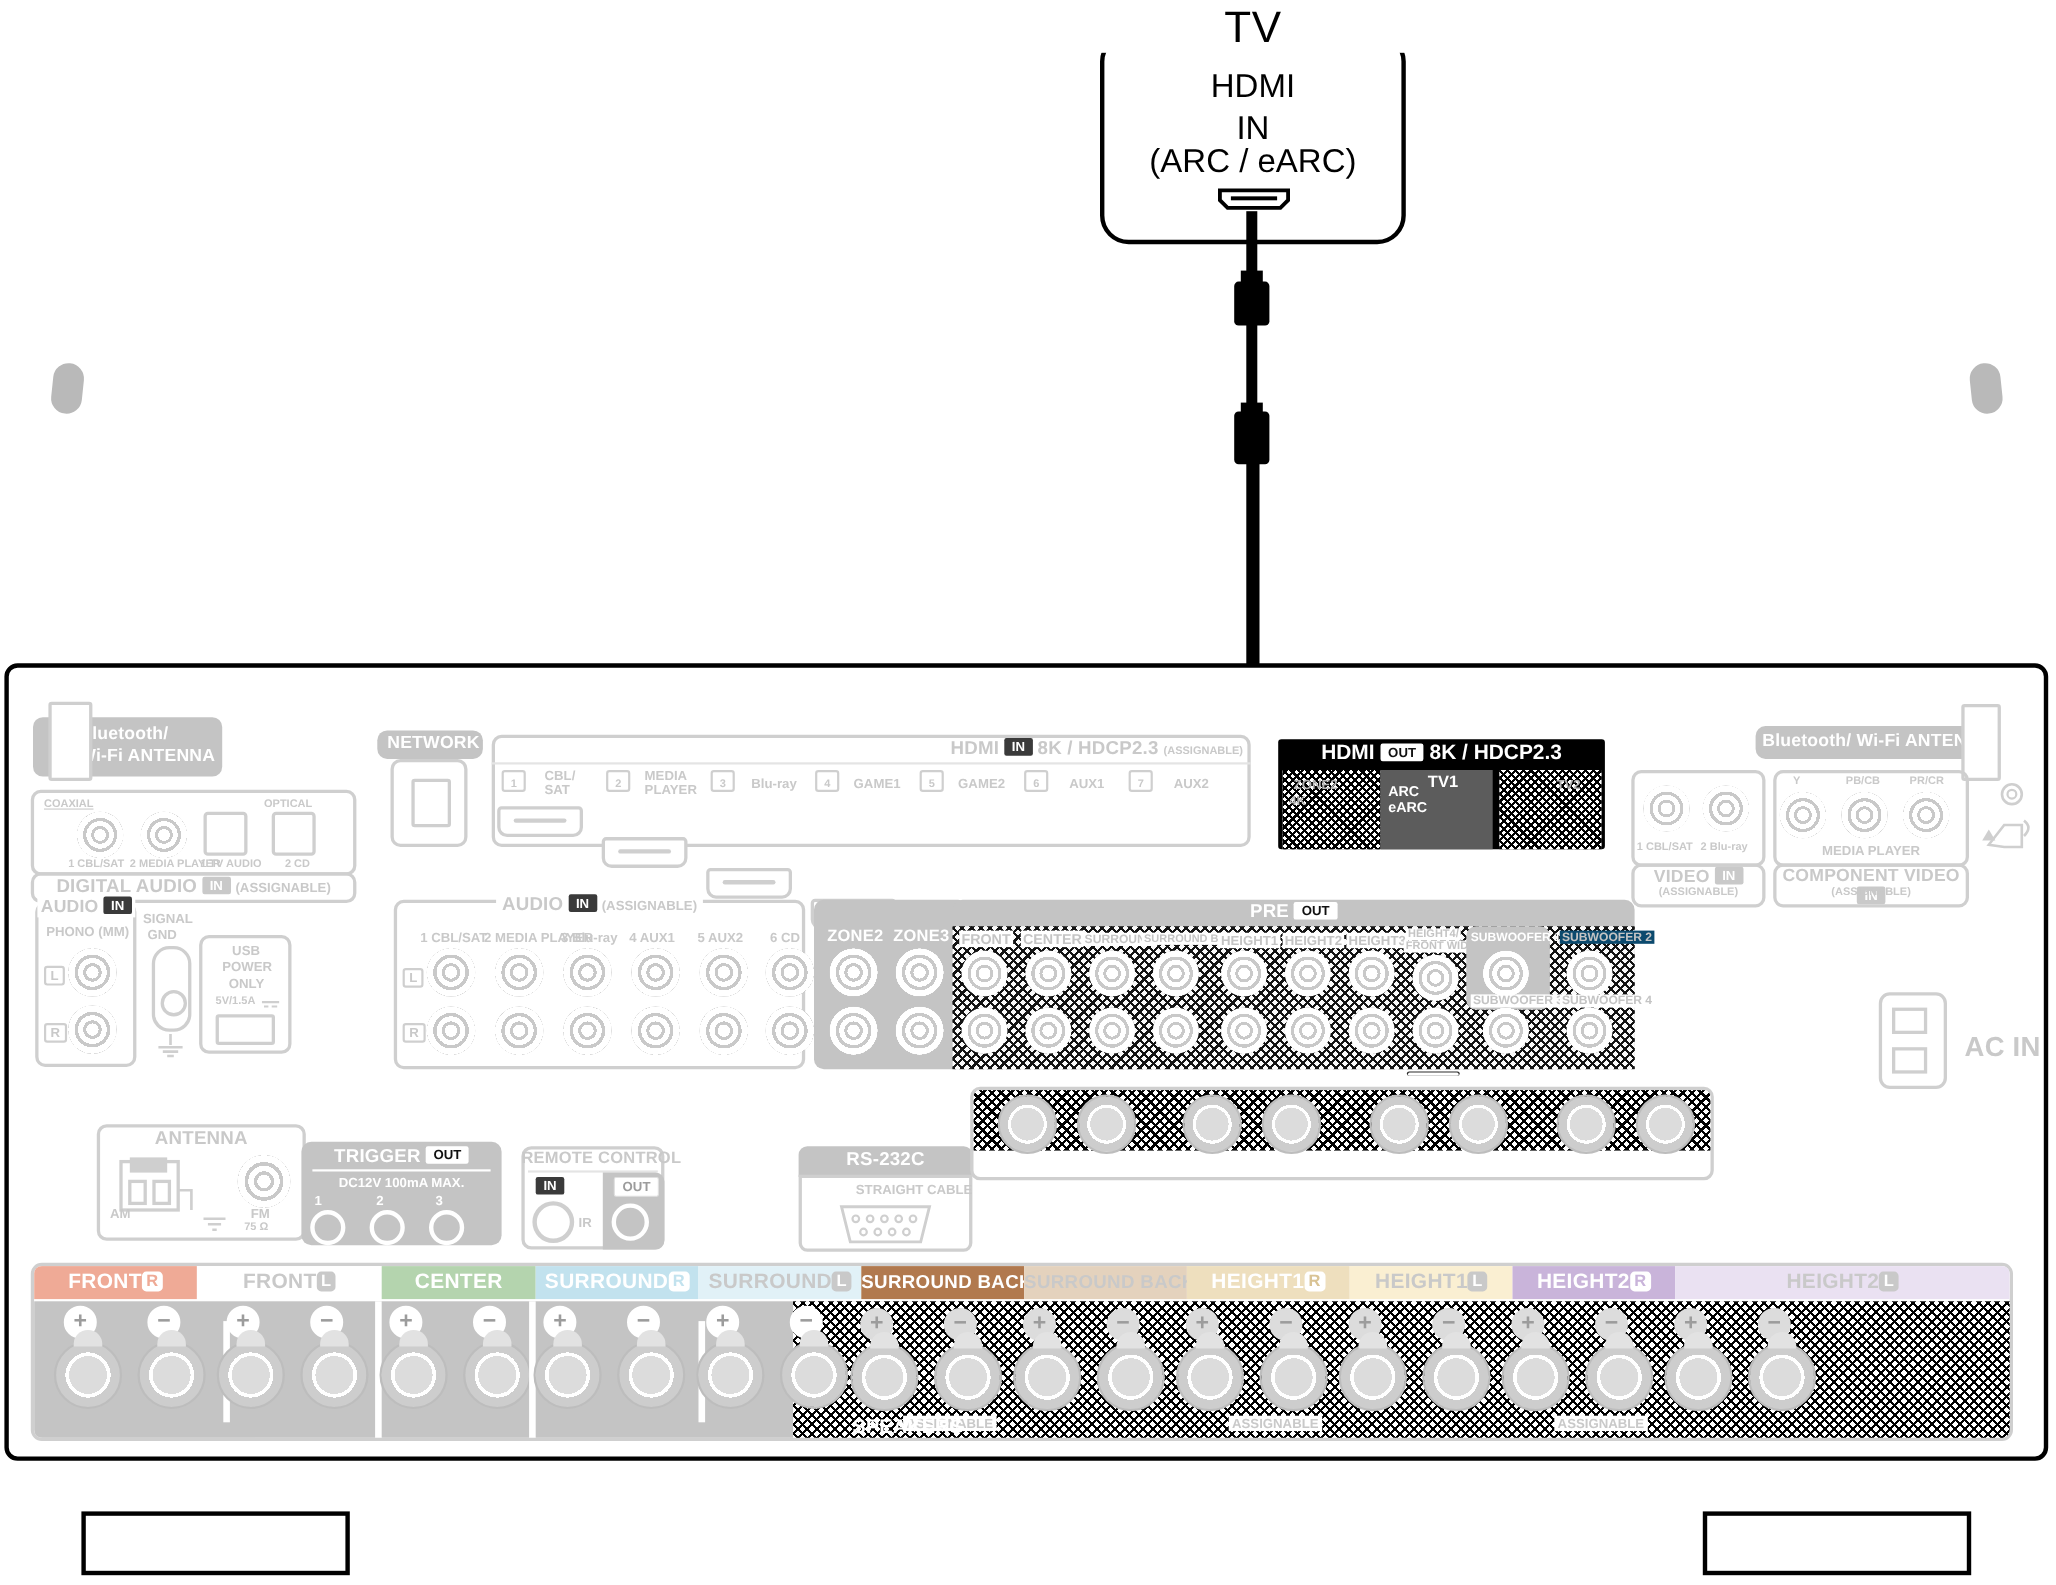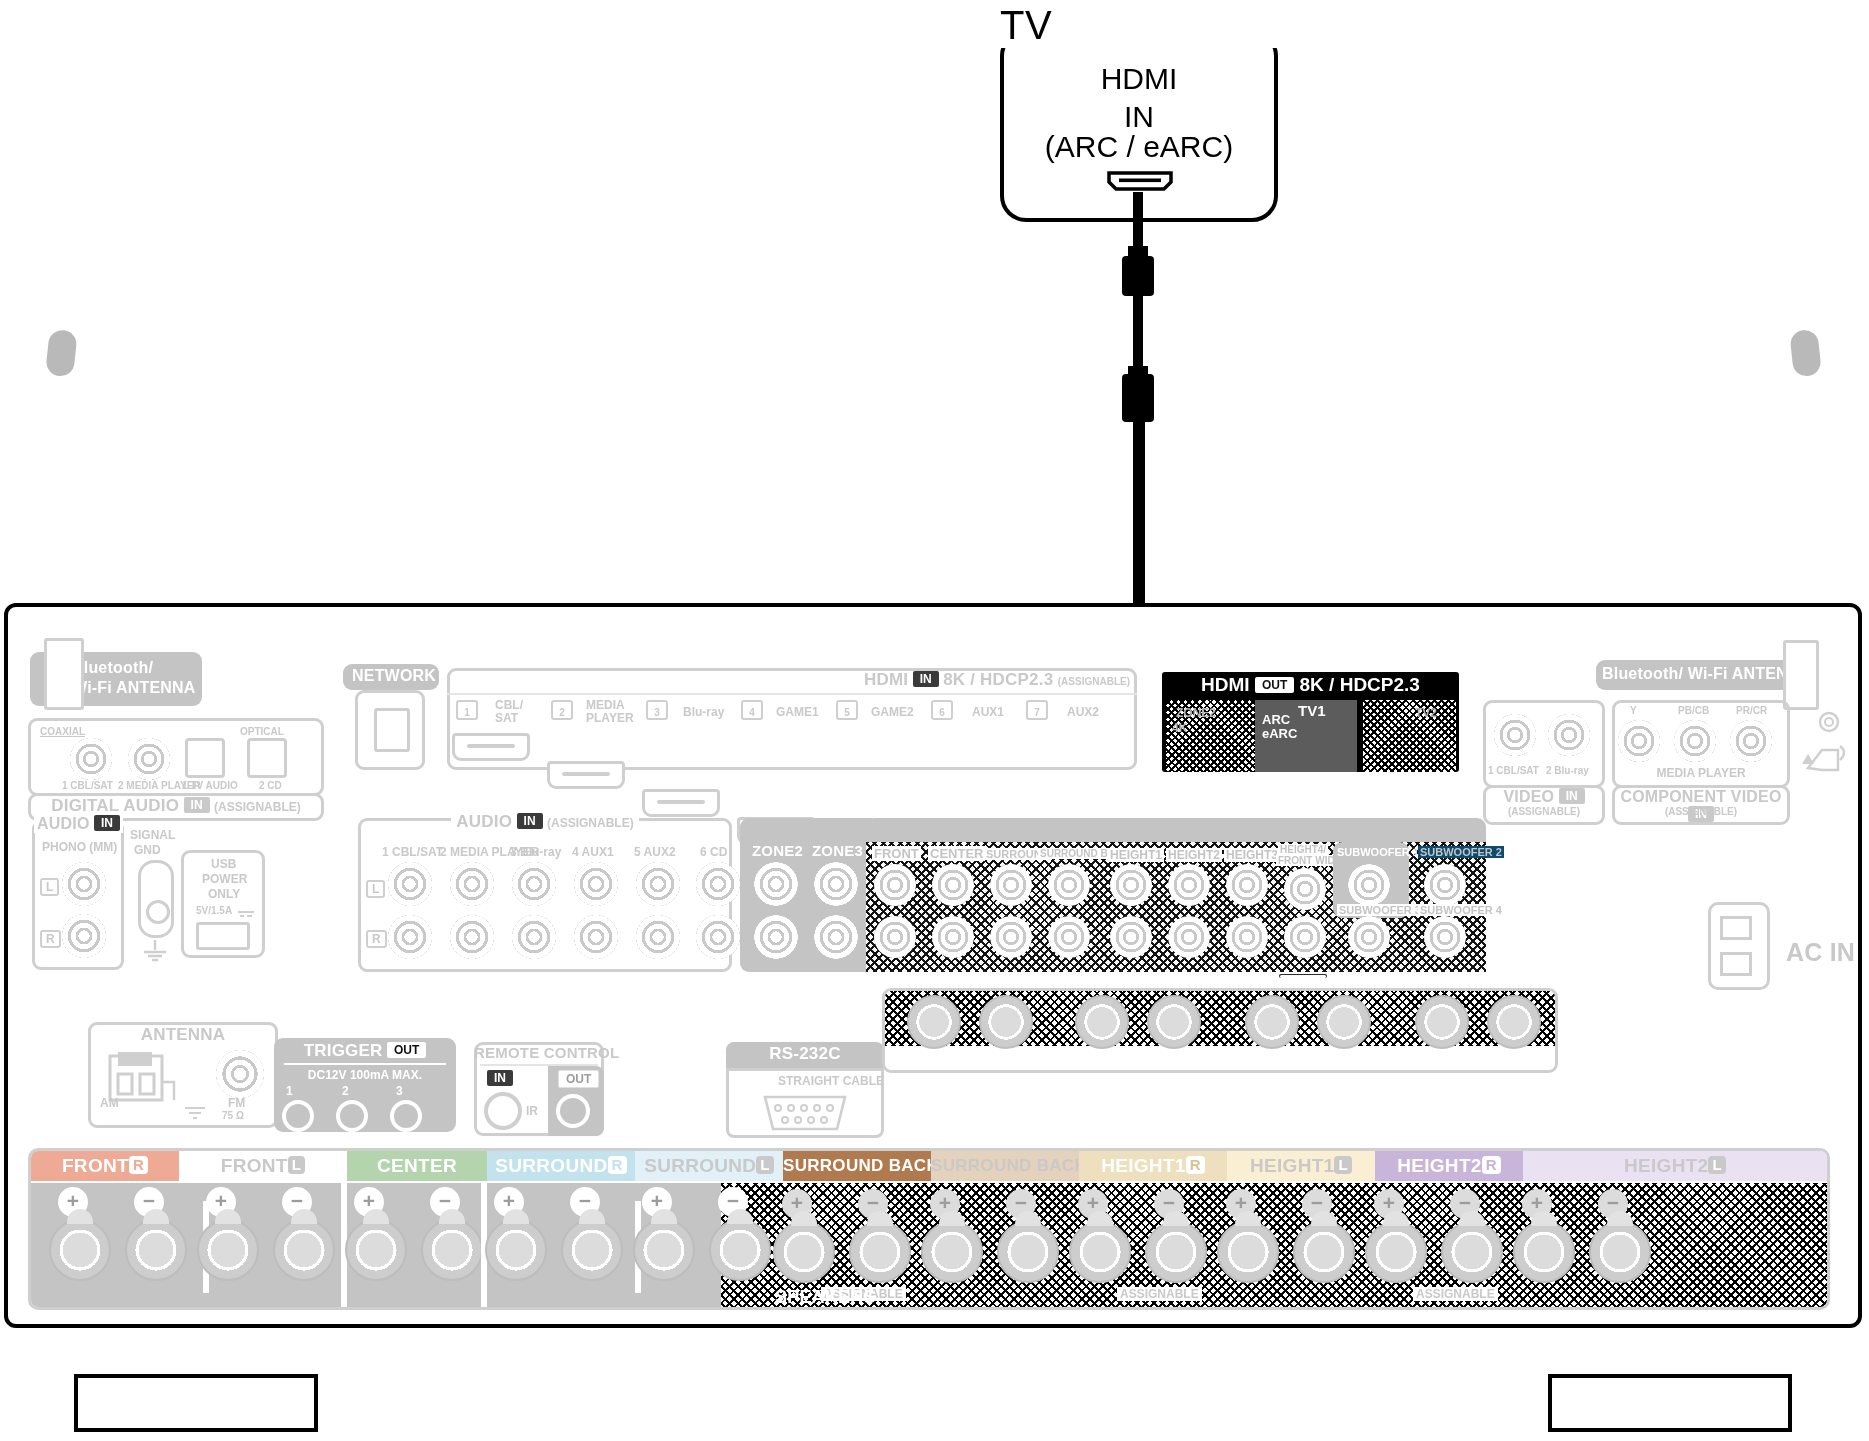--- a/index.html
+++ b/index.html
@@ -11,21 +11,21 @@
   .stage{position:absolute;inset:0;}
   .abs{position:absolute;box-sizing:border-box;}
 
   
   #tv-box{
     left:1000px;top:30px;width:278px;height:192px;
     border:4px solid #000;border-radius:26px;background:#fff;
   }
   #tv-title{
     left:1000px;top:2px;width:278px;height:46px;
-    font-size:40px;line-height:46px;background:#fff;
+    text-align:center;font-size:40px;line-height:46px;background:#fff;
     letter-spacing:.5px;
   }
   #tv-hdmi{left:1000px;top:62px;width:278px;text-align:center;font-size:30px;}
   #tv-in{left:1000px;top:100px;width:278px;text-align:center;font-size:30px;}
   #tv-arc{left:1000px;top:130px;width:278px;text-align:center;font-size:30px;}
   #tv-port{
     left:1106px;top:170px;width:68px;height:22px;
   }
 
   
@@ -345,20 +345,24 @@
 
   <div class="abs panel-fill" style="left:740px;top:818px;width:140px;height:154px;"></div>
   <div class="abs lbl lbl-w" style="left:752px;top:842px;font-size:15px;">ZONE2</div>
   <div class="abs rca" style="left:754px;top:862px;width:44px;height:44px;"></div>
   <div class="abs rca" style="left:754px;top:915px;width:44px;height:44px;"></div>
   <div class="abs lbl lbl-w" style="left:812px;top:842px;font-size:15px;">ZONE3</div>
   <div class="abs rca" style="left:814px;top:862px;width:44px;height:44px;"></div>
   <div class="abs rca" style="left:814px;top:915px;width:44px;height:44px;"></div>
 
   <div class="abs panel-fill" style="left:866px;top:818px;width:620px;height:154px;"></div>
+  <div class="abs" style="left:866px;top:818px;width:620px;text-align:center;line-height:22px;">
+    <span class="lbl lbl-w" style="font-size:17px;">PRE</span>
+    <span class="tag-in tag-in-white">OUT</span>
+  </div>
 
   <div class="abs hatch-soft" style="left:866px;top:842px;width:620px;height:130px;opacity:.9;"></div>
 
   <div class="abs lbl-xs" style="left:872px;top:846px;background:#fff;padding:0 2px;color:#c4c4c4;font-size:13px;">FRONT</div>
   <div class="abs rca" style="left:874px;top:864px;width:42px;height:42px;"></div>
   <div class="abs rca" style="left:874px;top:916px;width:42px;height:42px;"></div>
 
   <div class="abs lbl-xs" style="left:928px;top:846px;background:#fff;padding:0 2px;color:#c4c4c4;font-size:13px;">CENTER</div>
   <div class="abs rca" style="left:932px;top:864px;width:42px;height:42px;"></div>
   <div class="abs rca" style="left:932px;top:916px;width:42px;height:42px;"></div>

